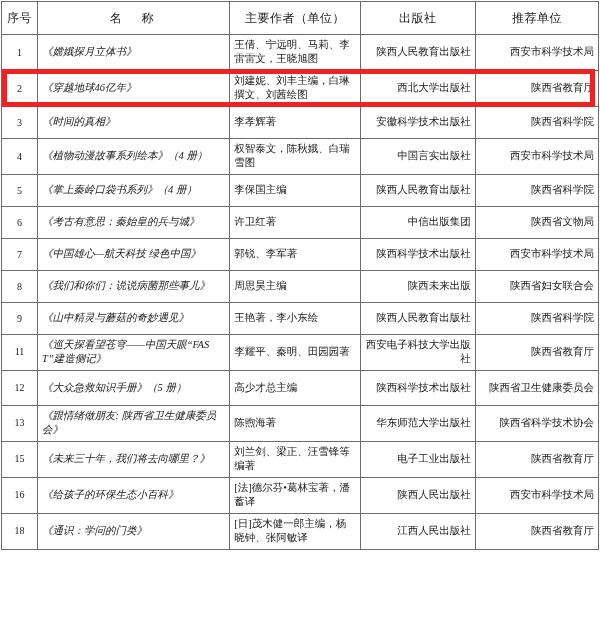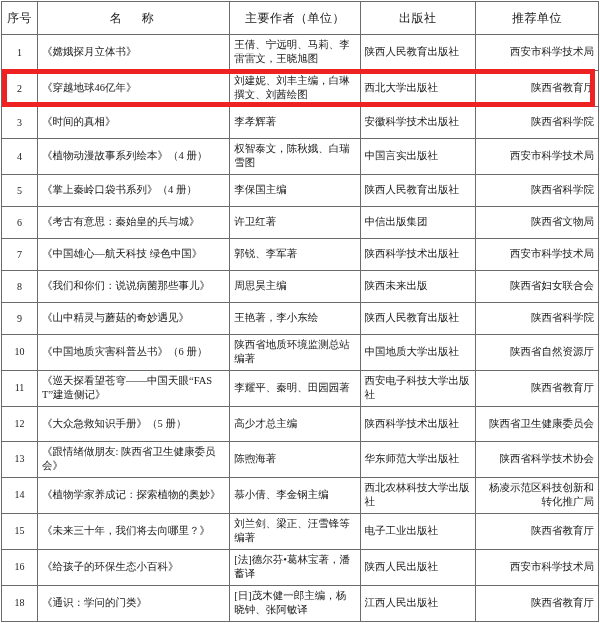--- a/index.html
+++ b/index.html
@@ -53,23 +53,23 @@
     height: 26px;
     letter-spacing: 0.5px;
   }
   thead th.sp { letter-spacing: 4px; }
 
   td.idx {
     text-align: center;
     font-size: 10px;
     font-family: "Liberation Serif", serif;
   }
-  td.title   { text-align: left; }
+  td.title   { text-align: left; font-style: italic; }
   td.authors { text-align: left; }
-  td.pub     { text-align: left; font-family: Liberation Serif, serif; }
+  td.pub     { text-align: right; font-family: Liberation Serif, serif; }
   td.rec     { text-align: right; }
 
   tbody tr { height: 32px; }
   tbody tr.tall { height: 35px; }
 
   
   #highlight-box {
     position: absolute;
     left: 2px;
     top: 66px;
@@ -160,54 +160,40 @@
           <td class="rec">陕西省妇女联合会</td>
         </tr>
         <tr>
           <td class="idx">9</td>
           <td class="title">《山中精灵与蘑菇的奇妙遇见》</td>
           <td class="authors">王艳著，李小东绘</td>
           <td class="pub">陕西人民教育出版社</td>
           <td class="rec">陕西省科学院</td>
         </tr>
         <tr class="tall">
-          <td class="idx">10</td>
-          <td class="title">《中国地质灾害科普丛书》（6 册）</td>
-          <td class="authors">陕西省地质环境监测总站编著</td>
-          <td class="pub">中国地质大学出版社</td>
-          <td class="rec">陕西省自然资源厅</td>
-        </tr>
-        <tr class="tall">
           <td class="idx">11</td>
           <td class="title">《巡天探看望苍穹——中国天眼“FAST”建造侧记》</td>
           <td class="authors">李耀平、秦明、田园园著</td>
           <td class="pub">西安电子科技大学出版社</td>
           <td class="rec">陕西省教育厅</td>
         </tr>
         <tr class="tall">
           <td class="idx">12</td>
           <td class="title">《大众急救知识手册》（5 册）</td>
           <td class="authors">高少才总主编</td>
           <td class="pub">陕西科学技术出版社</td>
           <td class="rec">陕西省卫生健康委员会</td>
         </tr>
         <tr class="tall">
           <td class="idx">13</td>
           <td class="title">《跟情绪做朋友: 陕西省卫生健康委员会》</td>
           <td class="authors">陈煦海著</td>
           <td class="pub">华东师范大学出版社</td>
           <td class="rec">陕西省科学技术协会</td>
         </tr>
-        <tr class="tall">
-          <td class="idx">14</td>
-          <td class="title">《植物学家养成记：探索植物的奥妙》</td>
-          <td class="authors">慕小倩、李金钢主编</td>
-          <td class="pub">西北农林科技大学出版社</td>
-          <td class="rec">杨凌示范区科技创新和转化推广局</td>
-        </tr>
         <tr>
           <td class="idx">15</td>
           <td class="title">《未来三十年，我们将去向哪里？》</td>
           <td class="authors">刘兰剑、梁正、汪雪锋等编著</td>
           <td class="pub">电子工业出版社</td>
           <td class="rec">陕西省教育厅</td>
         </tr>
         <tr>
           <td class="idx">16</td>
           <td class="title">《给孩子的环保生态小百科》</td>

